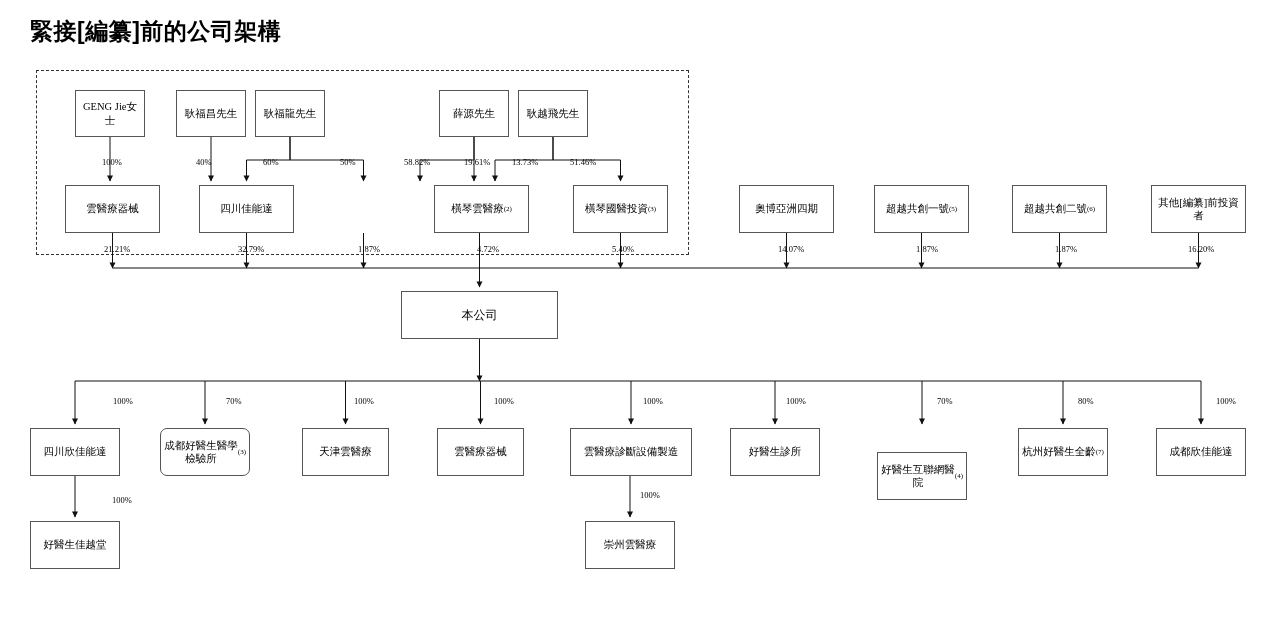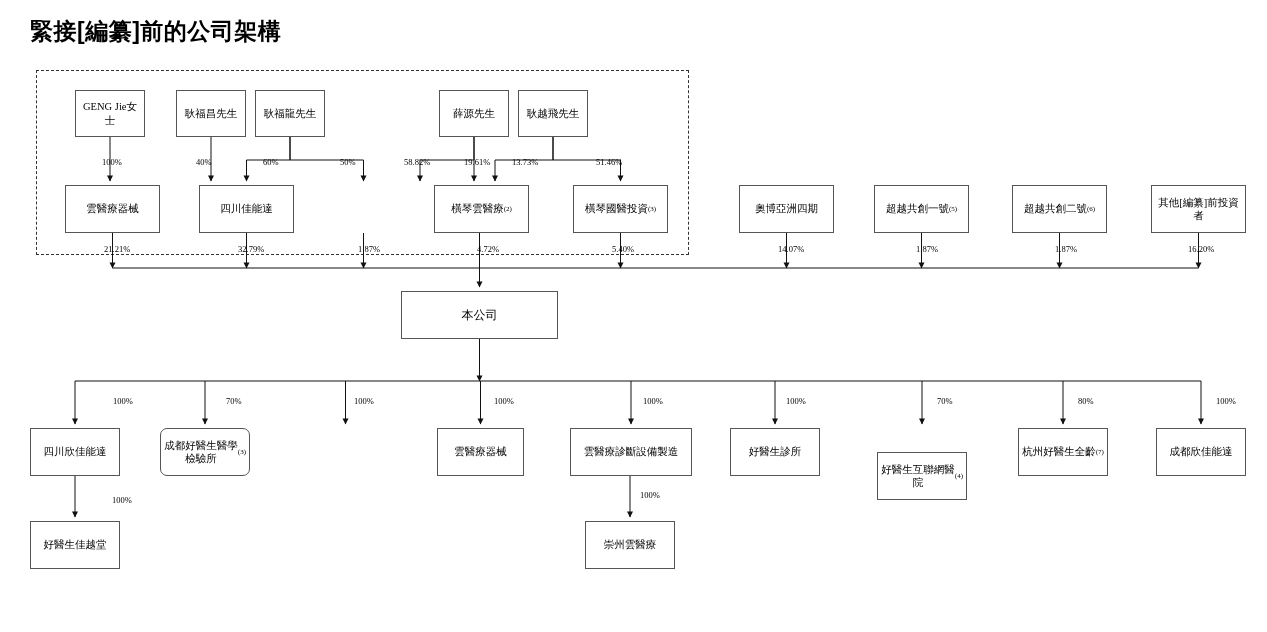--- a/index.html
+++ b/index.html
@@ -180,20 +180,23 @@
     <span>本公司</span>
   </div>
 
   <div class="node" style="left:30px; top:428px; width:90px; height:48px;">
     <span>四川欣佳能達</span>
   </div>
   <div class="node" style="left:160px; top:428px; width:90px; height:48px;border-radius:7px;">
     <span>成都好醫生醫學檢驗所</span>
       <span class="sup">(3)</span>
   </div>
+  <div class="node" style="left:302px; top:428px; width:87px; height:48px;">
+    <span>天津雲醫療</span>
+  </div>
   <div class="node" style="left:437px; top:428px; width:87px; height:48px;">
     <span>雲醫療器械</span>
   </div>
   <div class="node" style="left:570px; top:428px; width:122px; height:48px;">
     <span>雲醫療診斷設備製造</span>
   </div>
   <div class="node" style="left:730px; top:428px; width:90px; height:48px;">
     <span>好醫生診所</span>
   </div>
   <div class="node" style="left:877px; top:452px; width:90px; height:48px;">
@@ -215,21 +218,21 @@
     <span>崇州雲醫療</span>
   </div>
 
   <div class="pct" style="left:102px; top:157px;">100%</div>
   <div class="pct" style="left:196px; top:157px;">40%</div>
   <div class="pct" style="left:263px; top:157px;">60%</div>
   <div class="pct" style="left:340px; top:157px;">50%</div>
   <div class="pct" style="left:404px; top:157px;">58.82%</div>
   <div class="pct" style="left:464px; top:157px;">19.61%</div>
   <div class="pct" style="left:512px; top:157px;">13.73%</div>
-  <div class="pct" style="left:596px; top:157px;text-align:center;">51.46%</div>
+  <div class="pct" style="left:570px; top:157px;text-align:center;">51.46%</div>
 
   <div class="pct" style="left:104px; top:244px;">21.21%</div>
   <div class="pct" style="left:238px; top:244px;">32.79%</div>
   <div class="pct" style="left:358px; top:244px;">1.87%</div>
   <div class="pct" style="left:477px; top:244px;">4.72%</div>
   <div class="pct" style="left:612px; top:244px;">5.40%</div>
   <div class="pct" style="left:778px; top:244px;">14.07%</div>
   <div class="pct" style="left:916px; top:244px;">1.87%</div>
   <div class="pct" style="left:1055px; top:244px;">1.87%</div>
   <div class="pct" style="left:1188px; top:244px;text-align:center;">16.20%</div>

